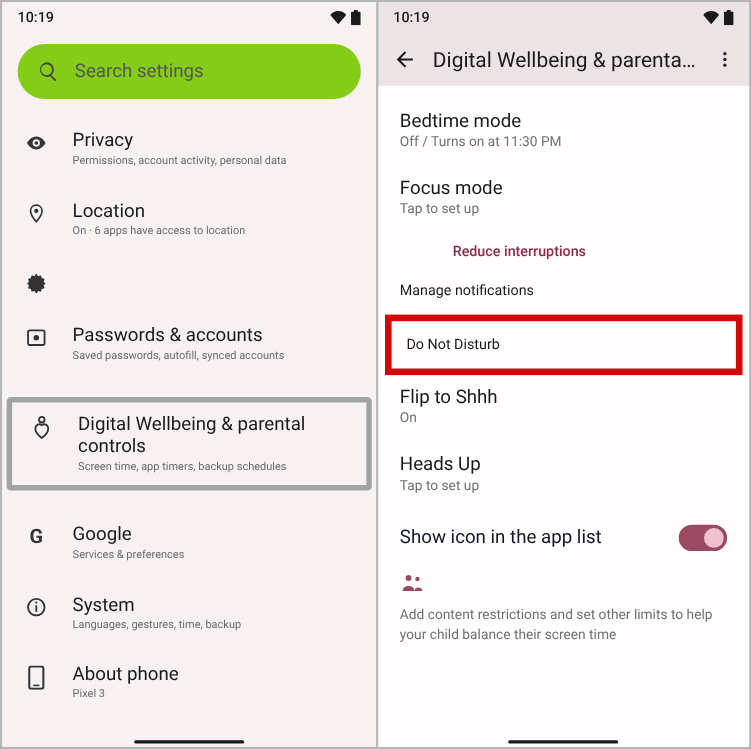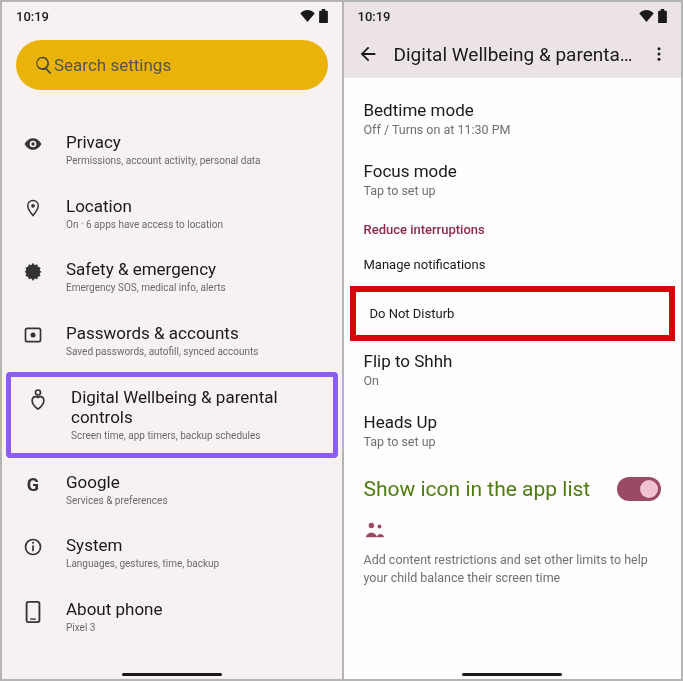--- a/index.html
+++ b/index.html
@@ -29,27 +29,28 @@
       padding: 0 14px;
       font-size: 13px;
       font-weight: 500;
       color: #1a1a1a;
     }
     .status-right { display: flex; gap: 4px; align-items: center; }
     .status-right svg { display: block; }
 
     
     .search-pill {
-      margin: 10px 14px 28px;
-      background: #eab308;
+      margin: 10px 14px 14px;
+      background: #84cc16;
       border-radius: 28px;
       height: 50px;
       display: flex;
       align-items: center;
       padding: 0 18px;
+      gap: 14px;
       color: #555;
       font-size: 17px;
     }
     .list { flex: 1; overflow: hidden; }
     .row {
       display: flex;
       align-items: flex-start;
       padding: 14px 18px 14px 18px;
       gap: 20px;
     }
@@ -57,23 +58,23 @@
       width: 26px;
       display: flex;
       justify-content: center;
       padding-top: 2px;
       color: #333;
     }
     .row .texts { flex: 1; }
     .row .title { font-size: 17px; color: #1a1a1a; margin-bottom: 2px; }
     .row .sub { font-size: 10px; color: #6b6b6b; line-height: 1.35; }
     .highlight-outer {
-      border: 5px solid #8b5cf6;
+      border: 5px solid #a3a3a3;
       border-radius: 4px;
-      margin: 0 4px;
+      margin: 16px 4px;
     }
     .highlight-outer .row { padding: 10px 14px 10px 14px; }
     .nav-handle {
       position: absolute;
       bottom: 3px; left: 50%; transform: translateX(-50%);
       width: 100px; height: 3px; border-radius: 2px;
       background: #1a1a1a;
     }
 
     
@@ -84,33 +85,33 @@
       padding: 0 10px;
       gap: 12px;
     }
     .appbar .back { width: 28px; display:flex; justify-content:center; }
     .appbar .title2 { flex:1; font-size: 19px; color:#1a1a1a; white-space:nowrap; overflow:hidden; text-overflow:ellipsis; }
     .appbar .menu { width:24px; display:flex; justify-content:center; }
     .content { background:#fffdfd; flex:1; padding: 12px 0 0 0; }
     .ritem { padding: 10px 20px 14px; }
     .ritem .t { font-size: 17px; color:#1a1a1a; }
     .ritem .s { font-size: 12.5px; color:#707070; margin-top:2px; }
-    .section-label { font-size: 13px; color:#8a2a4a; padding: 10px 20px 6px; font-weight: 500; }
+    .section-label { font-size: 13px; color:#8a2a4a; padding: 10px 20px 6px; font-weight: 500; margin-left: 48px; }
     .ritem-single { padding: 14px 20px; font-size:13px; color:#1a1a1a; }
     .highlight-box {
       border: 6px solid #d30707;
       border-radius: 0;
       margin: 0 6px;
     }
     .highlight-box .ritem-single { padding: 14px 14px; }
     .switch-row {
       display:flex; align-items:center; justify-content:space-between;
       padding: 14px 20px;
     }
-    .switch-row .t { font-size:21px; color:#4d7c0f; }
+    .switch-row .t { font-size:17px; color:#0f172a; }
     .switch {
       width: 44px; height: 24px; border-radius: 14px;
       background:#9a4a62; position:relative;
     }
     .switch .thumb {
       width:18px; height:18px; border-radius:50%; background:#f2c1d0;
       position:absolute; top:3px; right:3px;
     }
     .parental {
       padding: 6px 20px 0;
@@ -168,24 +169,20 @@
         <div class="sub">On · 6 apps have access to location</div>
       </div>
     </div>
 
     <div class="row">
       <span class="icon-slot">
         <svg width="20" height="20" viewBox="0 0 24 24">
             <path fill="#333" d="M12 2l2 3 3-1 1 3 3 1-1 3 2 2-2 2 1 3-3 1-1 3-3-1-2 3-2-3-3 1-1-3-3-1 1-3-2-2 2-2-1-3 3-1 1-3 3 1z"></path>
           </svg>
       </span>
-      <div class="texts">
-        <div class="title">Safety &amp; emergency</div>
-        <div class="sub">Emergency SOS, medical info, alerts</div>
-      </div>
     </div>
 
     <div class="row">
       <span class="icon-slot">
         <svg width="20" height="20" viewBox="0 0 24 24">
             <rect x="3" y="4" width="18" height="16" rx="2" fill="none" stroke="#333" stroke-width="2"></rect>
             <circle cx="12" cy="12" r="3" fill="#333"></circle>
           </svg>
       </span>
       <div class="texts">

